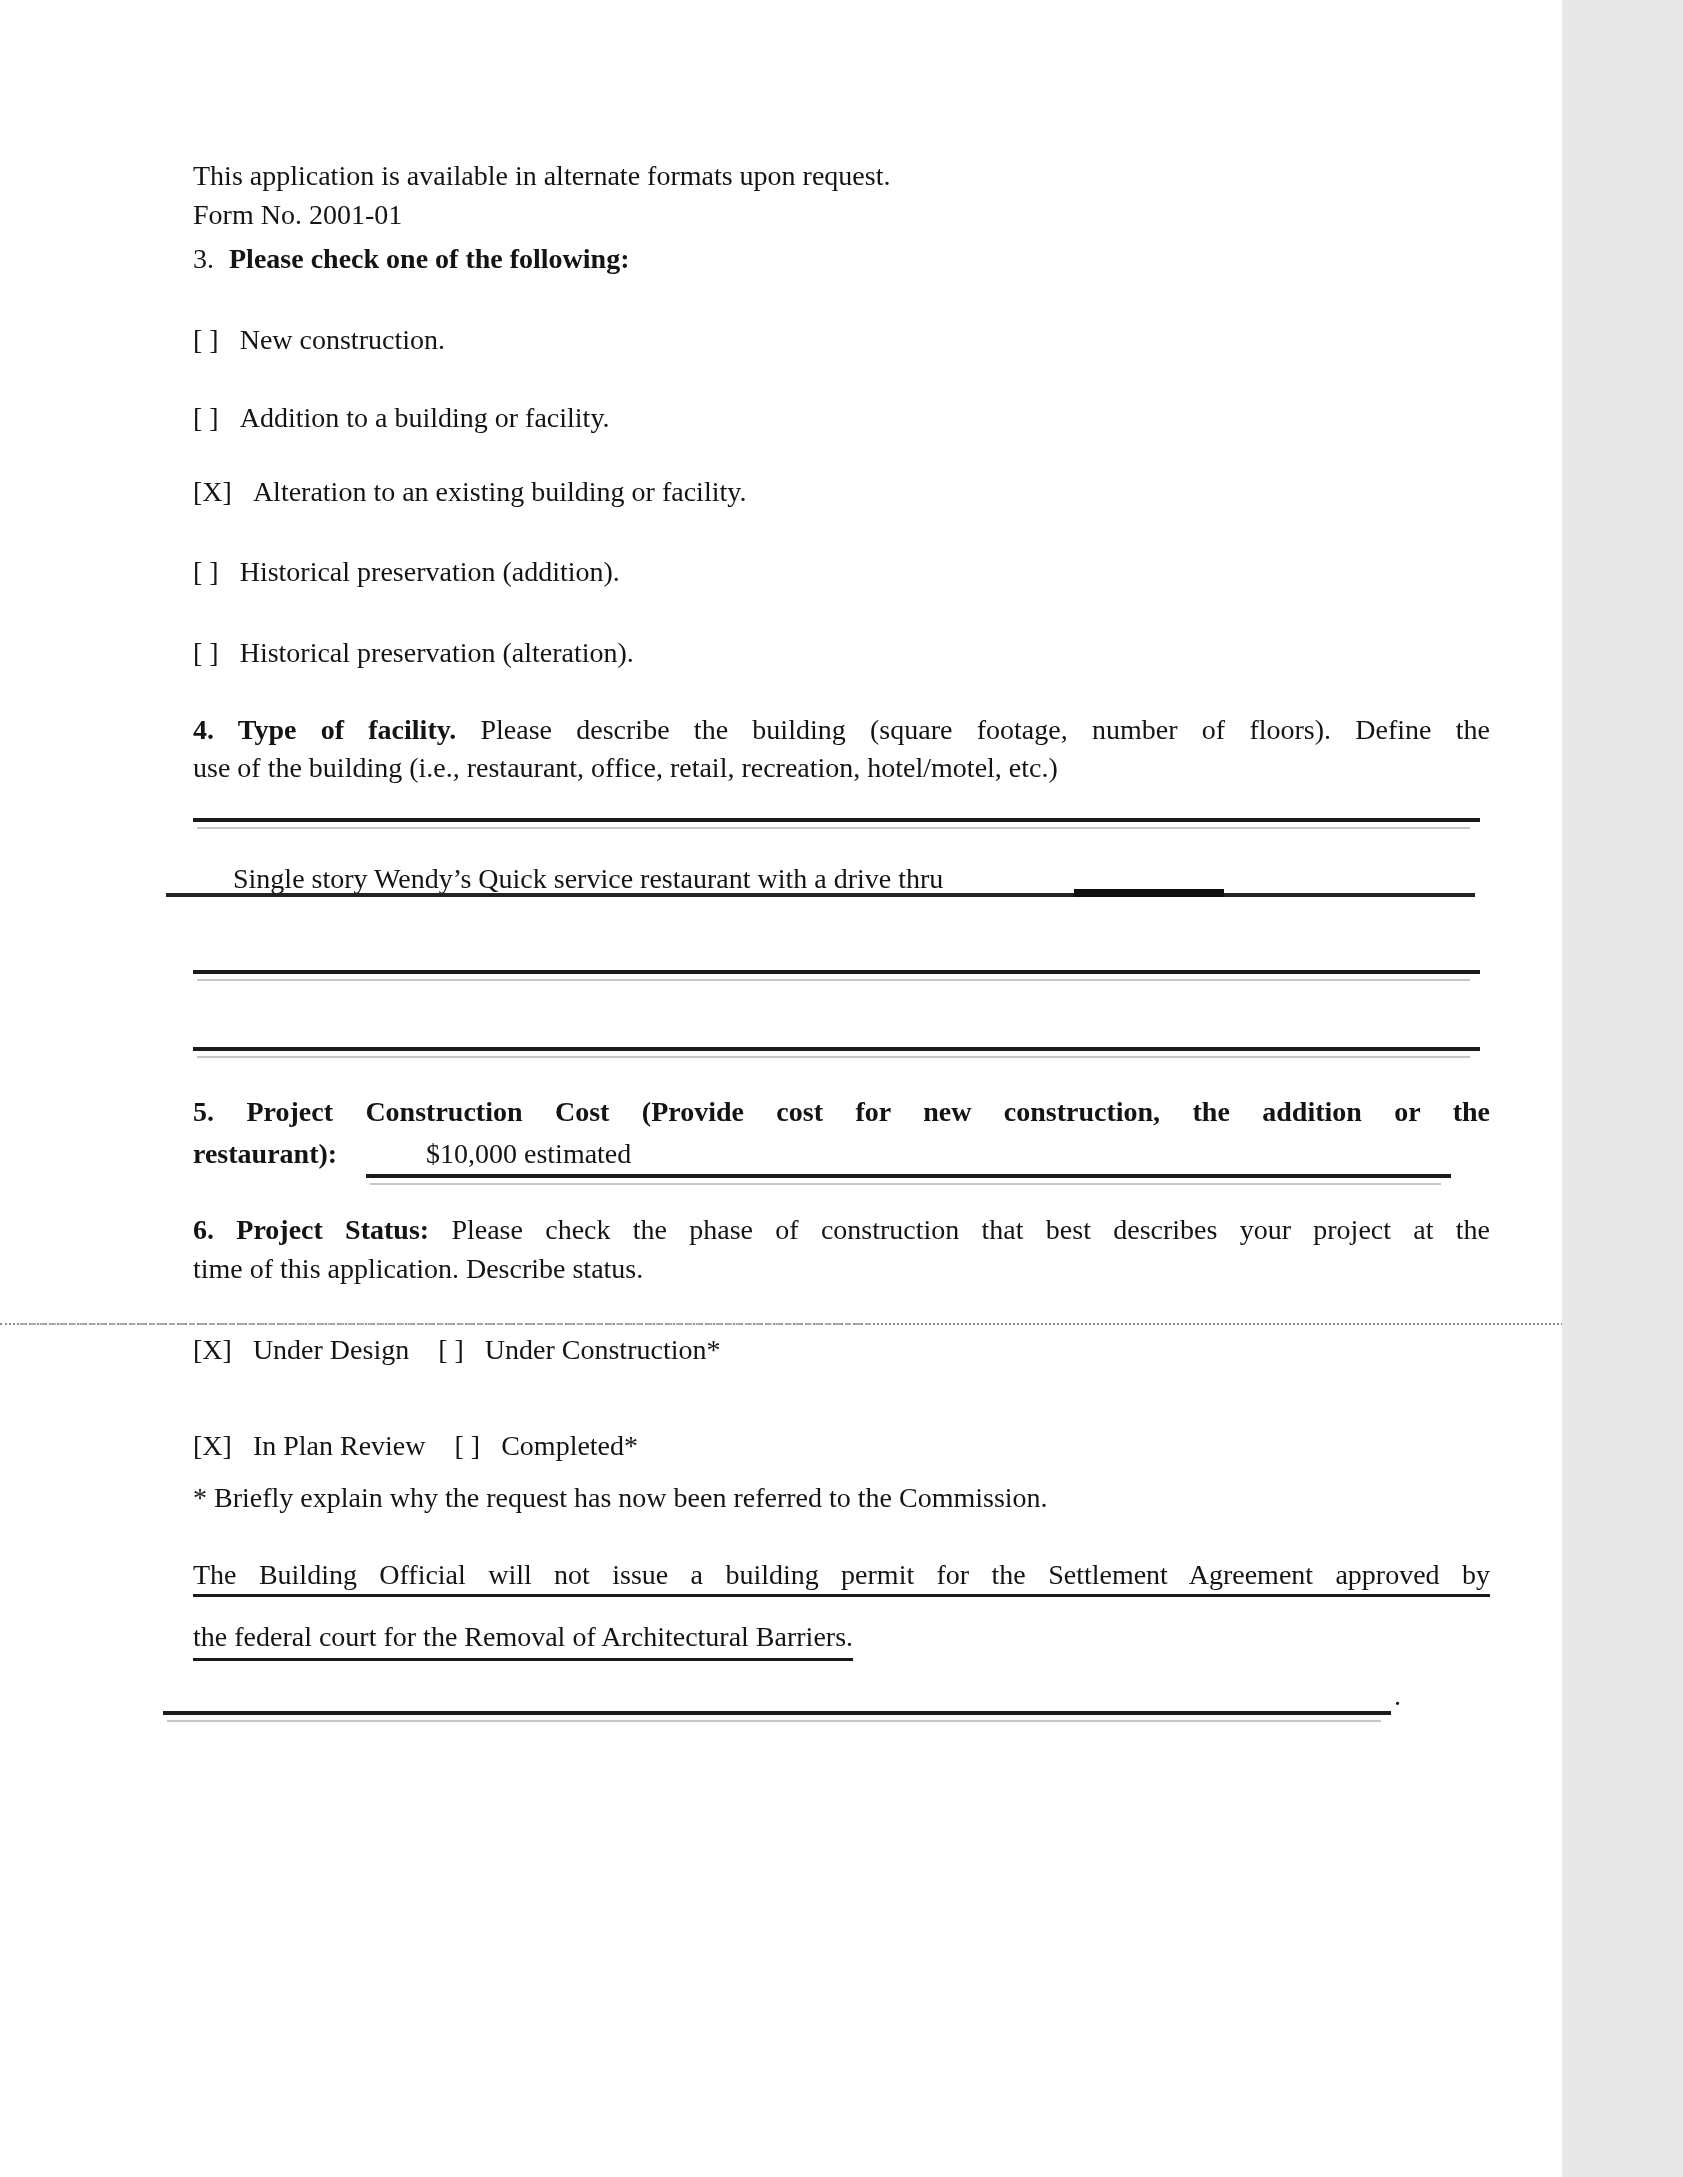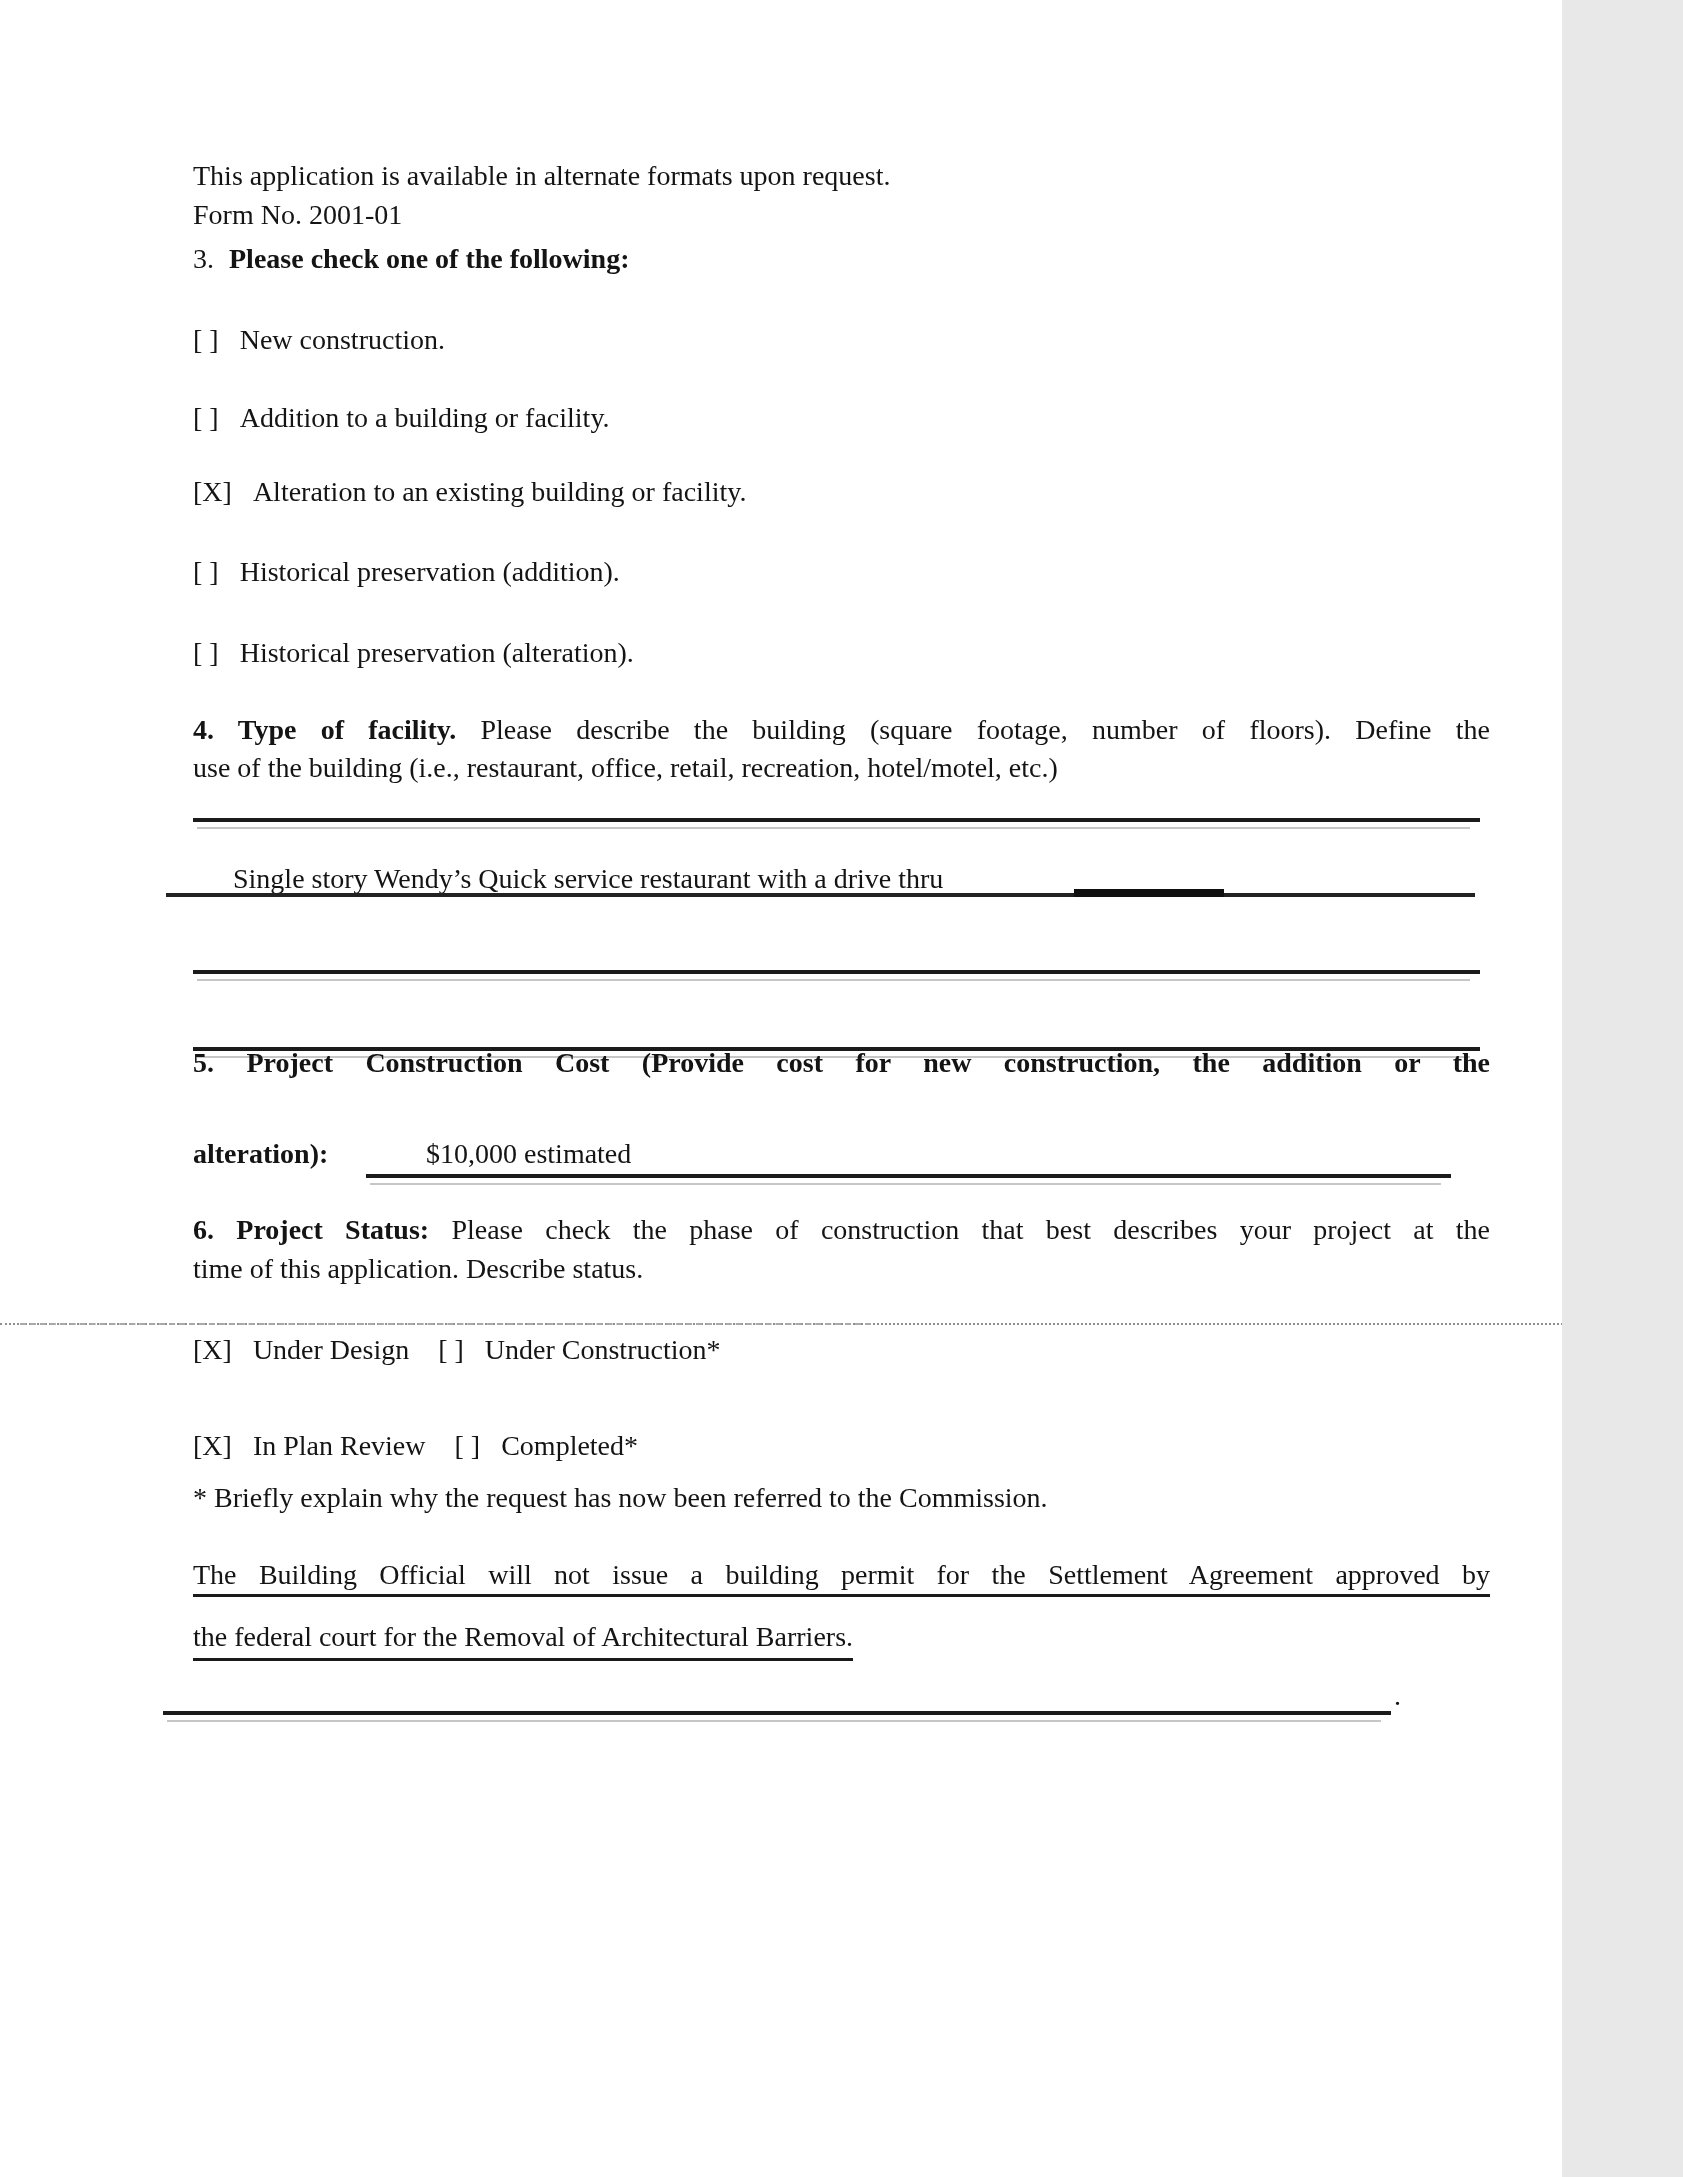--- a/index.html
+++ b/index.html
@@ -95,22 +95,22 @@
 
   <div class="abs rule echo" style="left:193px; top:818px; width:1287px;"></div>
 
   <div class="abs t" style="left:233px; top:860px;">Single story Wendy’s Quick service restaurant with a drive thru</div>
   <div class="abs thin-under" style="left:166px; top:893px; width:1309px; height:0;"></div>
   <div class="abs thick-seg" style="left:1074px; top:889px; width:150px; height:8px;"></div>
 
   <div class="abs rule echo" style="left:193px; top:970px; width:1287px;"></div>
   <div class="abs rule echo" style="left:193px; top:1047px; width:1287px;"></div>
 
-  <div class="abs t just b" style="left:193px; top:1044px;">5. Project Construction Cost (Provide cost for new construction, the addition or the</div>
-  <div class="abs t b" style="left:193px; top:1135px;">alteration):</div>
+  <div class="abs t just b" style="left:193px; top:1093px;">5. Project Construction Cost (Provide cost for new construction, the addition or the</div>
+  <div class="abs t b" style="left:193px; top:1135px;">restaurant):</div>
   <div class="abs t" style="left:426px; top:1135px;">$10,000 estimated</div>
   <div class="abs rule echo" style="left:366px; top:1174px; width:1085px;"></div>
 
   <div class="abs t just" style="left:193px; top:1211px;">
     <span class="b">6. Project Status:</span><span> Please check the phase of construction that best describes your project at the</span>
   </div>
   <div class="abs t" style="left:193px; top:1250px;">time of this application. Describe status.</div>
 
   <div class="abs dotted-artifact" style="left:0px; top:1323px; width:1683px;"></div>
   <div class="abs dotted-artifact2" style="left:20px; top:1323px; width:851px;"></div>

